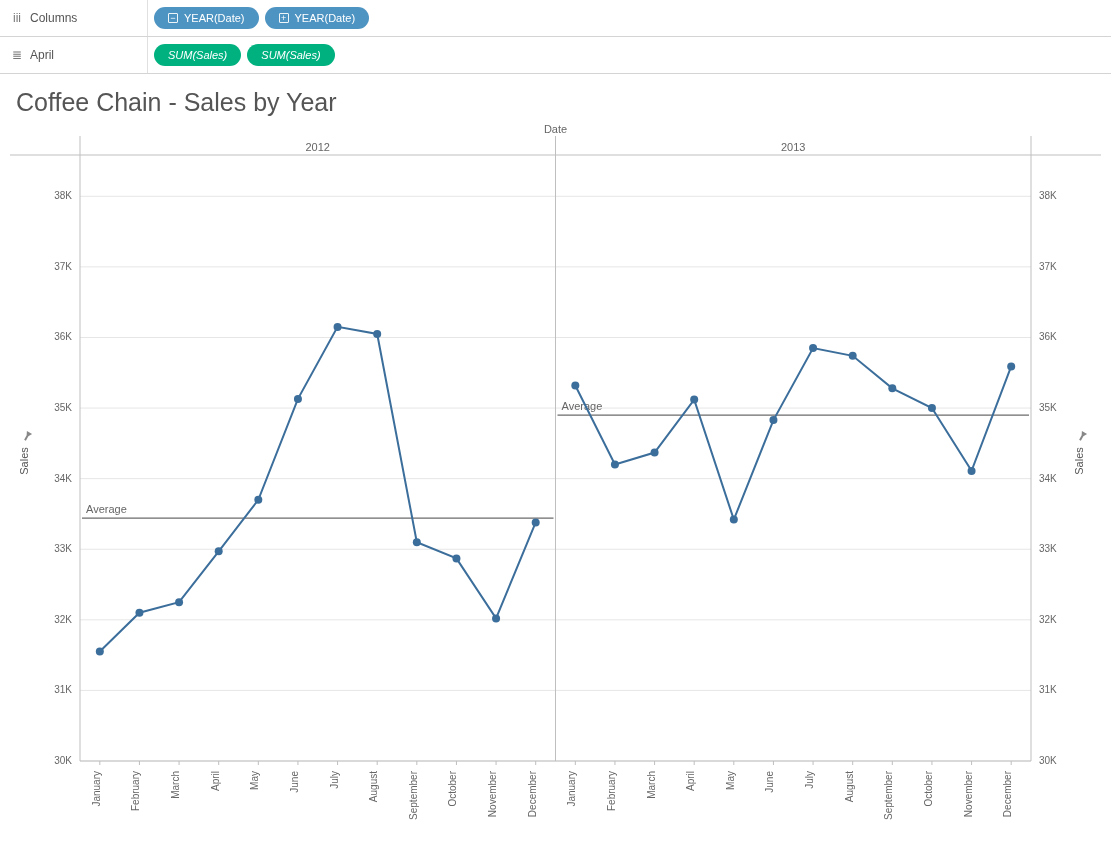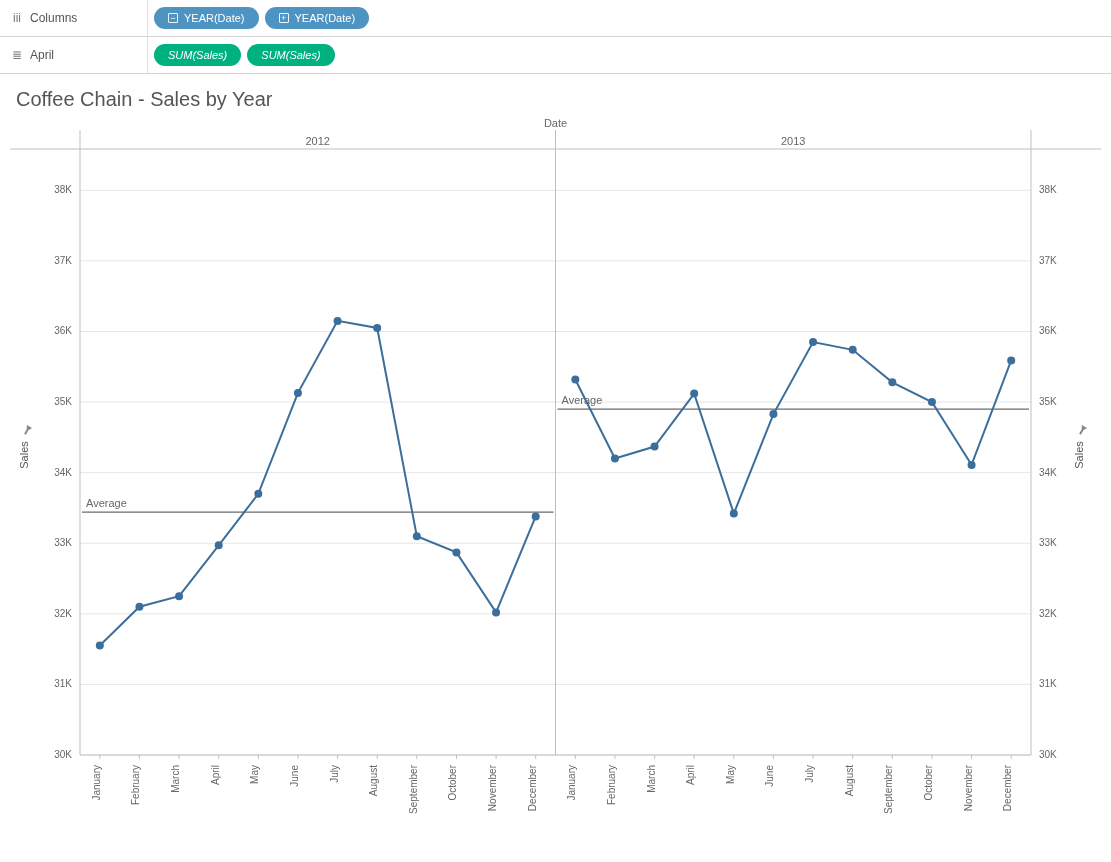--- a/index.html
+++ b/index.html
@@ -9,21 +9,21 @@
   .shelf-row { display: flex; align-items: center; height: 37px; border-bottom: 1px solid #d4d4d4; padding: 0 6px; }
   .shelf-label-cell { display: flex; align-items: center; width: 142px; border-right: 1px solid #e0e0e0; height: 100%; padding-left: 4px; color: #555; }
   .shelf-label-cell .icon { width: 14px; display: inline-block; text-align: center; margin-right: 6px; color: #777; }
   .shelf-pills { display: flex; align-items: center; padding-left: 6px; gap: 6px; }
   .pill { display: inline-flex; align-items: center; height: 22px; border-radius: 11px; padding: 0 14px; font-size: 11px; color: #fff; }
   .pill.blue  { background: #4e94c2; }
   .pill.green { background: #00b180; font-style: italic; }
   .pill .pm { display:inline-block; width:10px; height:10px; line-height:9px; text-align:center; border:1px solid rgba(255,255,255,.9); font-size:9px; margin-right:6px; border-radius:1px; }
 
   
-  .viz-title { font-size: 20px; font-weight: 300; color: #555; padding: 14px 0 4px 16px; }
+  .viz-title { font-size: 25px; font-weight: 300; color: #555; padding: 14px 0 4px 16px; }
 
   
   .chart-wrap { position: relative; width: 1111px; padding: 0 10px 10px 10px; }
   svg { display: block; }
   .tick-line { stroke: #e6e6e6; stroke-width: 1; }
   .axis-line { stroke: #bfbfbf; stroke-width: 1; }
   .panel-sep { stroke: #bfbfbf; stroke-width: 1; }
   .avg-line  { stroke: #6b6b6b; stroke-width: 1.2; }
   .series-line { fill: none; stroke: #3c6e9b; stroke-width: 2; }
   .series-pt   { fill: #3c6e9b; }

